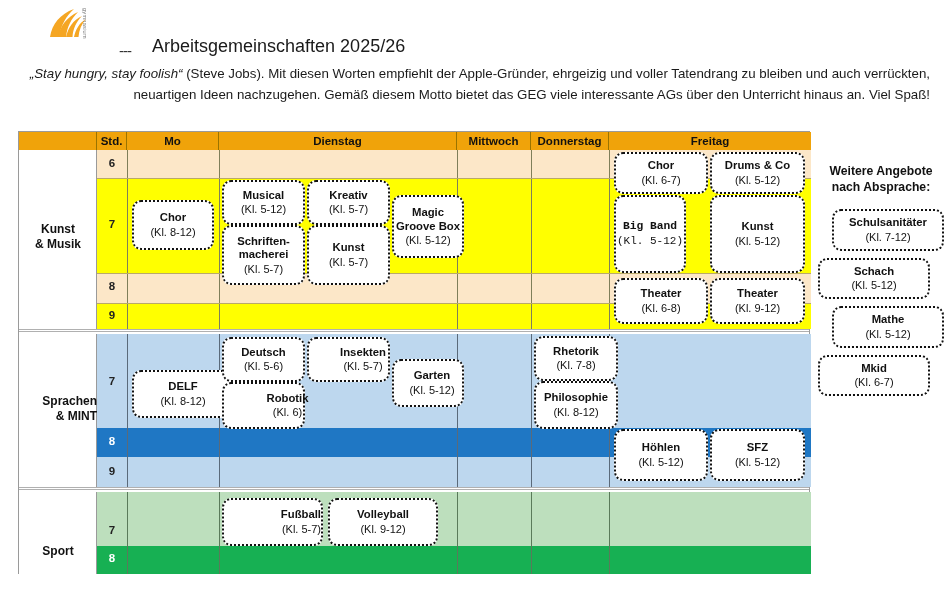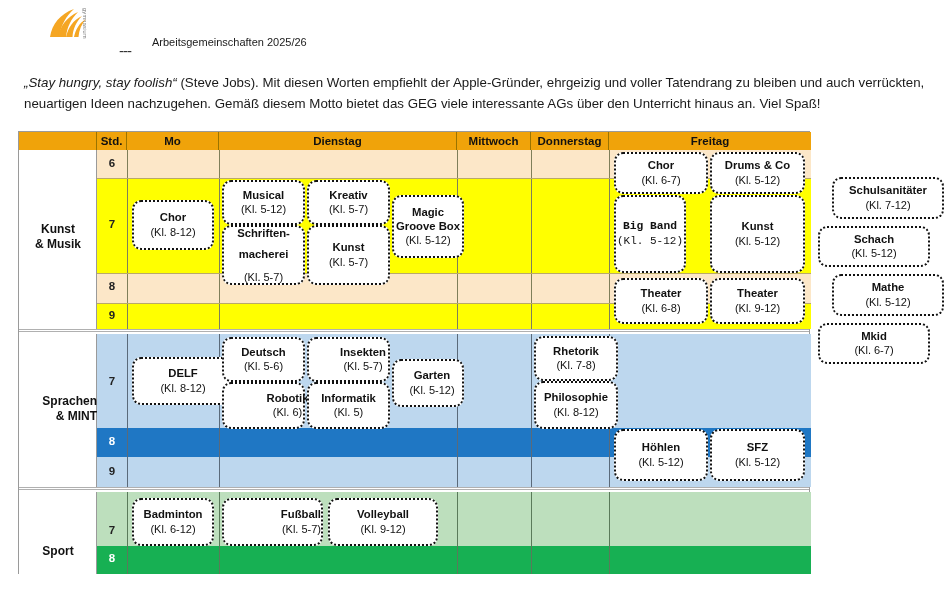--- a/index.html
+++ b/index.html
@@ -9,24 +9,24 @@
   }
   
   #header{position:absolute;left:24px;top:6px;width:900px;height:58px;}
   #logo{position:absolute;left:0;top:0;width:80px;height:56px;}
   #logo .swoosh{position:absolute;left:20px;top:2px;width:46px;height:30px;}
   #logo .geg{position:absolute;left:0;top:24px;font-size:33px;font-weight:bold;
     letter-spacing:0px;line-height:32px;color:#111;font-family:"Liberation Sans",sans-serif;}
   #logo .vert{position:absolute;left:64px;top:2px;font-size:5.5px;color:#777;
     transform:rotate(90deg);transform-origin:left top;white-space:nowrap;letter-spacing:.3px;}
   #dashes{position:absolute;left:95px;top:36px;font-size:15px;color:#333;letter-spacing:-1px;}
-  #headline{position:absolute;left:128px;top:30px;font-size:11px;color:#1a1a1a;}
-  
-  #intro{position:absolute;left:24px;top:72px;width:906px;font-size:13.3px;
-    line-height:21px;color:#1a1a1a;text-align:left;}
+  #headline{position:absolute;left:128px;top:30px;font-size:18px;color:#1a1a1a;}
+  
+  #intro{position:absolute;left:24px;top:63px;width:906px;font-size:13.3px;
+    line-height:21px;color:#1a1a1a;text-align:right;}
   #intro i{font-style:italic;}
   
   #table{position:absolute;left:18px;top:131px;width:792px;height:443px;
     border:1px solid #9a9a9a;box-sizing:border-box;background:#fff;}
   .hdr{position:absolute;top:0;height:18px;background:#F0A30A;
     border-right:1px solid #9a7400;box-sizing:border-box;
     font-size:11.5px;font-weight:bold;color:#111;text-align:center;line-height:18px;}
   .rowcell{position:absolute;box-sizing:border-box;}
   .colsep{position:absolute;width:1px;background:#7f7f5a;}
   .stdnum{position:absolute;width:26px;text-align:center;font-size:11.5px;
@@ -100,21 +100,21 @@
   <div class="rowcell" style="left:78px;top:171px;width:714px;height:1px;background:#b9a96a;"></div>
 
   <div class="card" style="left:113px;top:68px;width:82px;height:50px;">
     <div class="t">Chor</div>
     <div class="k">(Kl. 8-12)</div>
   </div>
   <div class="card" style="left:203px;top:48px;width:83px;height:45px;">
     <div class="t">Musical</div>
     <div class="k">(Kl. 5-12)</div>
   </div>
-  <div class="card" style="left:203px;top:93px;width:83px;height:60px;gap:8px;">
+  <div class="card" style="left:203px;top:93px;width:83px;height:60px;">
     <div class="t">Schriften-</div>
     <div class="t">macherei</div>
     <div class="k">(Kl. 5-7)</div>
   </div>
   <div class="card" style="left:288px;top:48px;width:83px;height:45px;">
     <div class="t">Kreativ</div>
     <div class="k">(Kl. 5-7)</div>
   </div>
   <div class="card" style="left:288px;top:93px;width:83px;height:60px;">
     <div class="t">Kunst</div>
@@ -161,39 +161,35 @@
   </div>
   <div class="stdnum" style="left:80px;top:243px;">7</div>
   <div class="stdnum" style="left:80px;top:303px;color:#fff;">8</div>
   <div class="stdnum" style="left:80px;top:333px;">9</div>
   <div class="colsep" style="left:108px;top:202px;height:153px;background:#5a6a7a;"></div>
   <div class="colsep" style="left:200px;top:202px;height:153px;background:#5a6a7a;"></div>
   <div class="colsep" style="left:438px;top:202px;height:153px;background:#5a6a7a;"></div>
   <div class="colsep" style="left:512px;top:202px;height:153px;background:#5a6a7a;"></div>
   <div class="colsep" style="left:590px;top:202px;height:153px;background:#5a6a7a;"></div>
 
-  <div class="card" style="left:113px;top:225px;width:102px;height:48px;">
+  <div class="card" style="left:113px;top:238px;width:102px;height:48px;">
     <div class="t">DELF</div>
     <div class="k">(Kl. 8-12)</div>
   </div>
   <div class="card" style="left:203px;top:205px;width:83px;height:45px;">
     <div class="t">Deutsch</div>
     <div class="k">(Kl. 5-6)</div>
   </div>
   <div class="card" style="left:203px;top:250px;width:83px;height:47px;padding-left:48px;">
     <div class="t">Robotik</div>
     <div class="k">(Kl. 6)</div>
   </div>
   <div class="card" style="left:288px;top:205px;width:83px;height:45px;padding-left:29px;">
     <div class="t">Insekten</div>
     <div class="k">(Kl. 5-7)</div>
-  </div>
-  <div class="card" style="left:288px;top:250px;width:83px;height:47px;">
-    <div class="t">Informatik</div>
-    <div class="k">(Kl. 5)</div>
   </div>
   <div class="card" style="left:373px;top:227px;width:72px;height:48px;padding-left:8px;">
     <div class="t">Garten</div>
     <div class="k">(Kl. 5-12)</div>
   </div>
   <div class="card" style="left:515px;top:204px;width:84px;height:45px;">
     <div class="t">Rhetorik</div>
     <div class="k">(Kl. 7-8)</div>
   </div>
   <div class="card" style="left:515px;top:249px;width:84px;height:48px;">
@@ -218,35 +214,34 @@
     <span>Sport</span>
   </div>
   <div class="stdnum" style="left:80px;top:392px;">7</div>
   <div class="stdnum" style="left:80px;top:420px;color:#fff;">8</div>
   <div class="colsep" style="left:108px;top:360px;height:82px;background:#5a7a5a;"></div>
   <div class="colsep" style="left:200px;top:360px;height:82px;background:#5a7a5a;"></div>
   <div class="colsep" style="left:438px;top:360px;height:82px;background:#5a7a5a;"></div>
   <div class="colsep" style="left:512px;top:360px;height:82px;background:#5a7a5a;"></div>
   <div class="colsep" style="left:590px;top:360px;height:82px;background:#5a7a5a;"></div>
 
-  <div class="card" style="left:113px;top:366px;width:82px;height:48px;">
-    <div class="t">Badminton</div>
-    <div class="k">(Kl. 6-12)</div>
-  </div>
   <div class="card" style="left:203px;top:366px;width:101px;height:48px;align-items:flex-end;">
     <div class="t">Fußball</div>
     <div class="k">(Kl. 5-7)</div>
   </div>
   <div class="card" style="left:309px;top:366px;width:110px;height:48px;">
     <div class="t">Volleyball</div>
     <div class="k">(Kl. 9-12)</div>
   </div>
 </div>
 
 <div id="aside">
+  <div class="atitle">
+    <span>Weitere Angebote</span><br><span>nach Absprache:</span>
+  </div>
   <div class="card" style="margin-top:14px;margin-left:14px;width:112px;">
     <div class="t">Schulsanitäter</div>
     <div class="k">(Kl. 7-12)</div>
   </div>
   <div class="card" style="margin-left:0px;width:112px;">
     <div class="t">Schach</div>
     <div class="k">(Kl. 5-12)</div>
   </div>
   <div class="card" style="margin-left:14px;width:112px;">
     <div class="t">Mathe</div>

